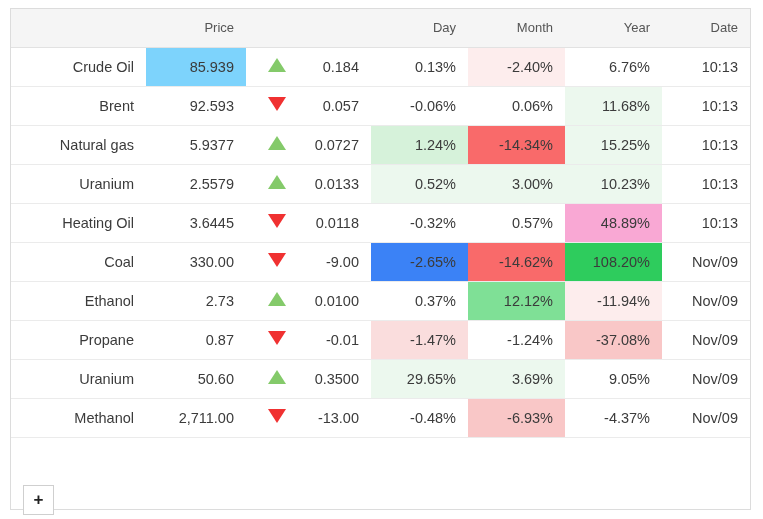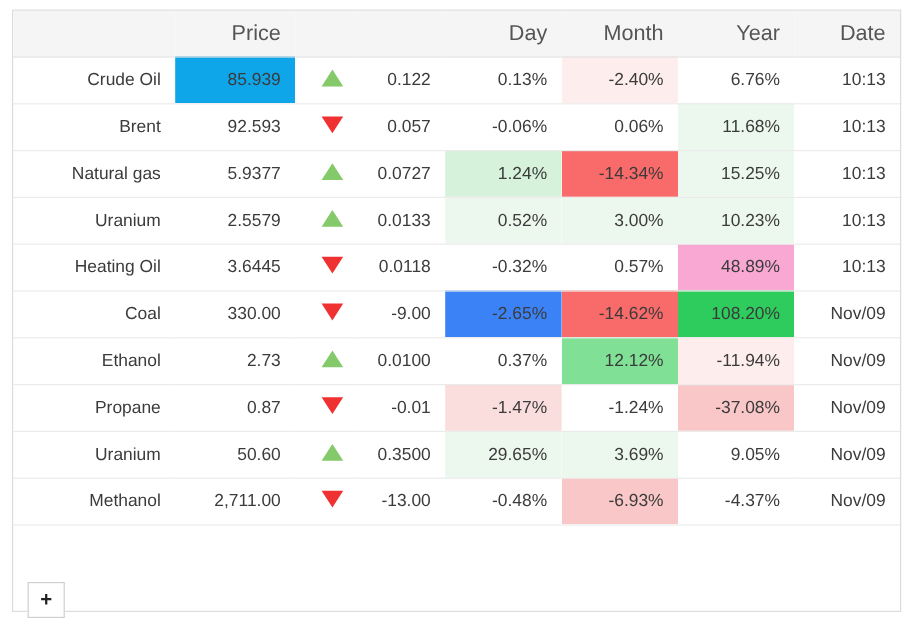--- a/index.html
+++ b/index.html
@@ -50,21 +50,21 @@
   table.quotes col.c-month { width: 97px;  }
   table.quotes col.c-year  { width: 97px;  }
   table.quotes col.c-date  { width: 88px;  }
 
   table.quotes thead th {
     background: #f5f5f5;
     border-bottom: 1px solid #e2e2e2;
     height: 38px;
     padding: 0 12px;
     font-weight: normal;
-    font-size: 18px;
+    font-size: 13px;
     color: #555555;
     text-align: right;
     box-sizing: border-box;
     white-space: nowrap;
   }
   table.quotes thead th.h-name { text-align: left; }
 
   table.quotes tbody td {
     height: 39px;
     padding: 0 12px;
@@ -81,21 +81,21 @@
   td.cell-name {
     text-align: left;
     color: #3b3b3b;
   }
   td.cell-price { text-align: left; padding-left: 14px; }
   td.cell-arrow { text-align: center; padding: 0; }
   td.cell-chg   { text-align: right; }
   td.cell-date  { text-align: right; color: #3b3b3b; }
 
   
-  .hl-price { background: #0ea5e9; }
+  .hl-price { background: #7dd3fc; }
 
   
   .chg-up   { color: #2e7d32; }
   .chg-down { color: #9b1b1b; }
   .chg-flat { color: #3b3b3b; }
 
   
   .pct-up   { color: #2e7d32; }
   .pct-down { color: #9b1b1b; margin-top: 21px; }
   .pct-neutral { color: #3b3b3b; }
@@ -183,21 +183,21 @@
           <th>Month</th>
           <th>Year</th>
           <th>Date</th>
         </tr>
       </thead>
       <tbody id="tbody">
           <tr>
             <td class="cell-name">Crude Oil</td>
             <td class="cell-price hl-price">85.939</td>
             <td class="cell-arrow"><span class="arrow up"></span></td>
-            <td class="cell-chg chg-up">0.122</td>
+            <td class="cell-chg chg-up">0.184</td>
             <td class="pct-up bg-none">0.13%</td>
             <td class="pct-down bg-r1">-2.40%</td>
             <td class="pct-neutral bg-none">6.76%</td>
             <td class="cell-date">10:13</td>
           </tr>
           <tr>
             <td class="cell-name">Brent</td>
             <td class="cell-price">92.593</td>
             <td class="cell-arrow"><span class="arrow down"></span></td>
             <td class="cell-chg chg-down">0.057</td>

